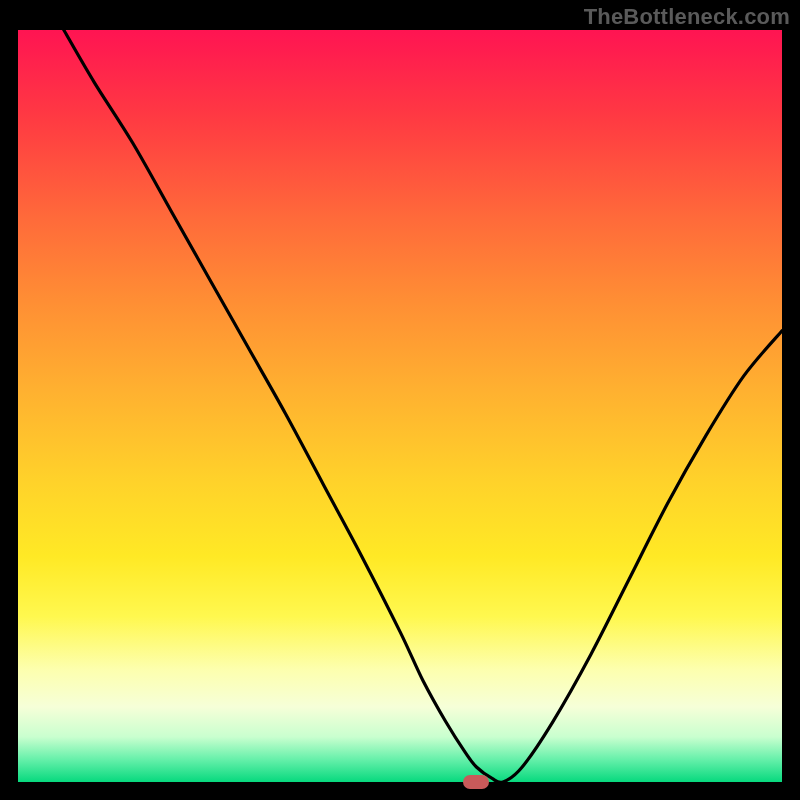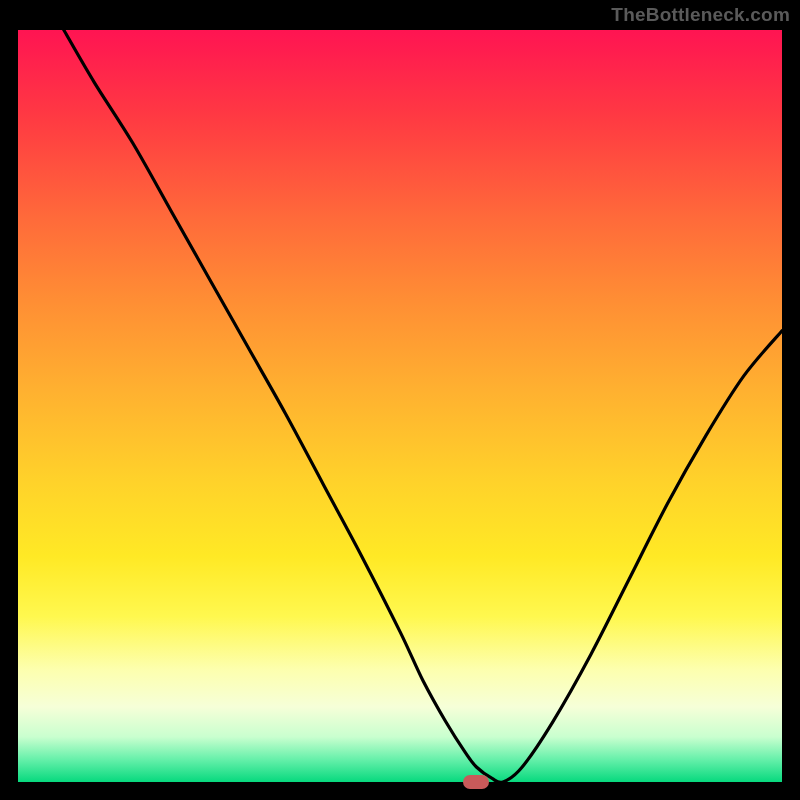--- a/index.html
+++ b/index.html
@@ -15,21 +15,21 @@
   position: relative;
   width: 800px;
   height: 800px;
   background: #000;
 }
 .watermark {
   position: absolute;
   top: 4px;
   right: 10px;
   color: #5a5a5a;
-  font-size: 19px;
+  font-size: 22px;
   font-weight: 600;
   letter-spacing: 0.2px;
   z-index: 10;
 }
 .plot-area {
   position: absolute;
   left: 18px;
   top: 30px;
   width: 764px;
   height: 752px;

